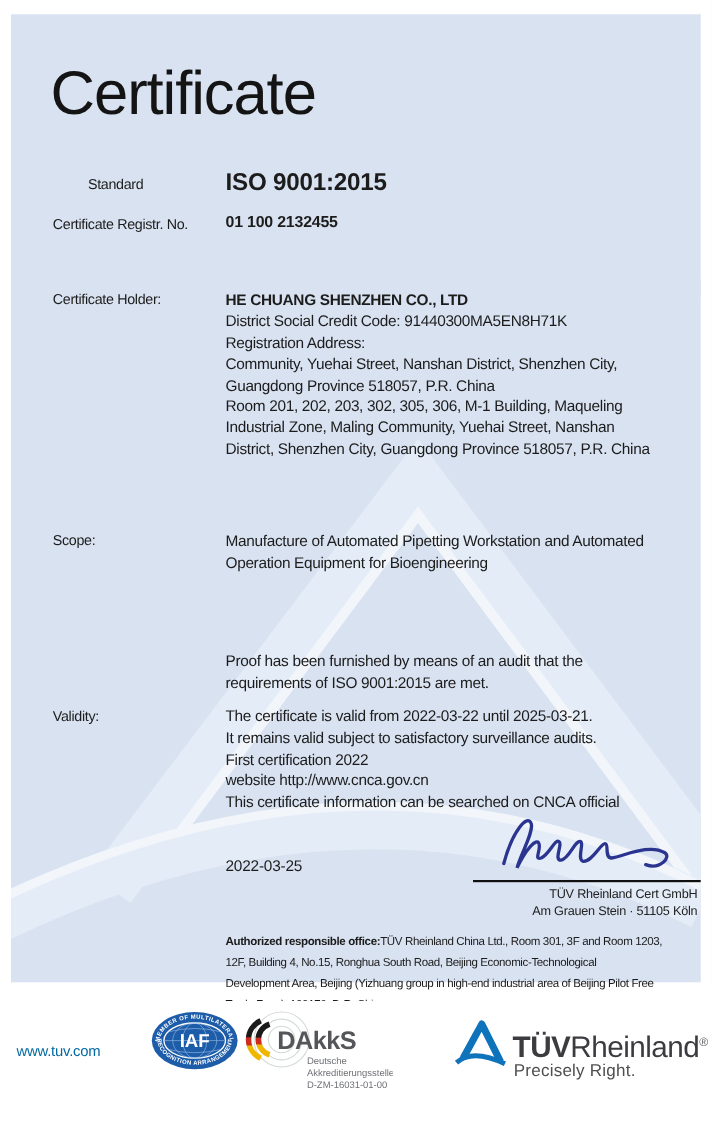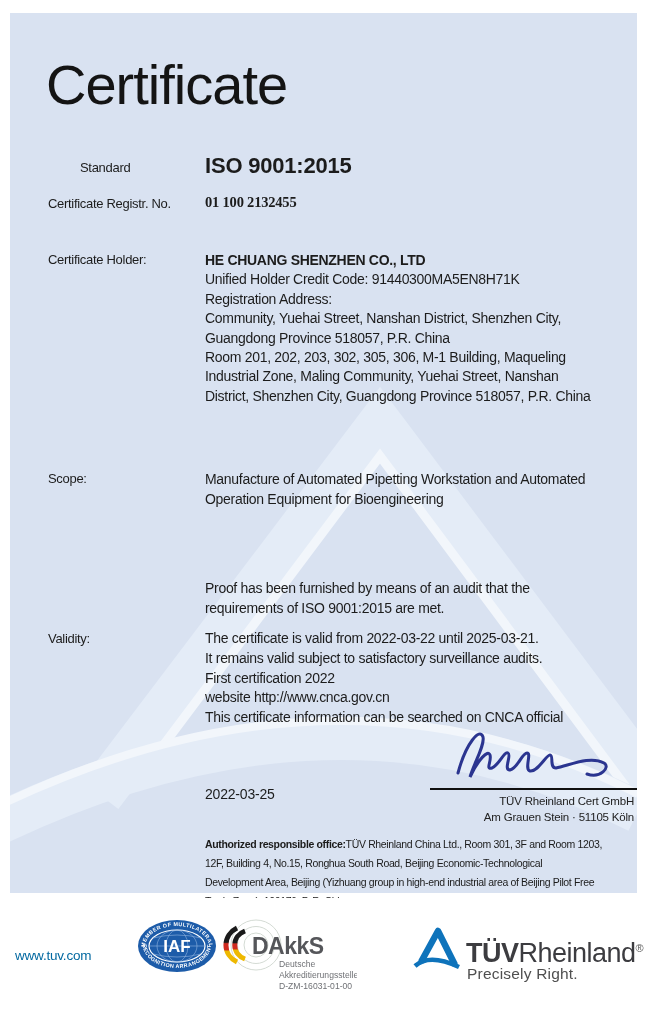--- a/index.html
+++ b/index.html
@@ -2,36 +2,36 @@
 <html><head>
 <meta charset="utf-8">
 <style>
   html,body{margin:0;padding:0;background:#ffffff;}
   .page{
     position:relative;width:647px;height:1024px;background:#ffffff;overflow:hidden;
     font-family:"Liberation Sans","DejaVu Sans",sans-serif;color:#1c1c1c;
   }
   .panel{position:absolute;left:10px;width:627px;background:#d9e2f1;}
   .panel-top{top:13px;height:257px;}
-  .panel-main{top:242px;height:656px;overflow:hidden;}
+  .panel-main{top:254px;height:656px;overflow:hidden;}
   .abs{position:absolute;}
   .page-title{
     left:36px;top:42px;font-size:56px;font-weight:400;letter-spacing:-1px;color:#141414;
     line-height:60px;
   }
   .lbl{left:38px;font-size:13px;letter-spacing:-0.3px;color:#1c1c1c;white-space:nowrap;}
   .val-col{left:195px;white-space:nowrap;}
   .std-val{left:195px;top:140px;font-size:22px;font-weight:700;letter-spacing:-0.2px;white-space:nowrap;}
-  .reg-val{left:195px;top:181px;font-size:14.5px;font-weight:700;letter-spacing:-0.2px;white-space:nowrap;font-family:Liberation Serif, serif;}
+  .reg-val{left:195px;top:181px;font-size:14.5px;font-weight:700;letter-spacing:-0.2px;white-space:nowrap;}
   .body-block{font-size:14px;line-height:19.4px;letter-spacing:-0.3px;}
   .body-block div{white-space:nowrap;}
   .bold{font-weight:700;}
   .watermark{position:absolute;left:0;top:0;pointer-events:none;}
   .content{position:relative;z-index:1;}
-  .date{left:195px;top:525px;font-size:14px;letter-spacing:-0.2px;margin-top:19px;}
+  .date{left:195px;top:525px;font-size:14px;letter-spacing:-0.2px;}
   .sig-svg{left:440px;top:483px;}
   .sig-line{left:420px;top:546px;width:214px;border-top:2px solid #101010;height:0;}
   .org-block{right:3px;top:552px;text-align:right;font-size:11.5px;line-height:15.5px;letter-spacing:-0.2px;color:#222;}
   .auth-block{left:195px;top:593px;font-size:10.5px;line-height:19px;letter-spacing:-0.35px;color:#1b1b1b;}
   .auth-block div{white-space:nowrap;}
   .footer{position:absolute;left:0;top:893px;width:647px;height:131px;background:#ffffff;}
   .website{left:15px;top:55px;font-size:13.5px;color:#0369a1;letter-spacing:-0.2px;}
   .iaf{left:137px;top:26px;}
   .dakks{left:222px;top:26px;}
   .tuvlogo-svg{left:412px;top:33px;}
@@ -62,21 +62,21 @@
       <path d="M122 545 L370 214 L616 545" fill="none" stroke="#f2f6fb" stroke-width="9"></path>
       <path d="M-12 582 Q330 418 628 570" fill="none" stroke="#e4ecf7" stroke-width="42"></path>
       <path d="M-12 564 Q330 400 628 552" fill="none" stroke="#f2f6fb" stroke-width="8"></path>
     </svg>
 
     <div class="content">
 
       <div class="abs lbl" style="top:10px;">Certificate Holder:</div>
       <div class="abs val-col body-block" style="top:9px;">
         <div class="bold">HE CHUANG SHENZHEN CO., LTD</div>
-        <div>Unified Holder Credit Code: 91440300MA5EN8H71K</div>
+        <div>District Social Credit Code: 91440300MA5EN8H71K</div>
         <div>Registration Address:</div>
         <div>Community, Yuehai Street, Nanshan District, Shenzhen City,</div>
         <div>Guangdong Province 518057, P.R. China</div>
         <div>Room 201, 202, 203, 302, 305, 306, M-1 Building, Maqueling</div>
         <div>Industrial Zone, Maling Community, Yuehai Street, Nanshan</div>
         <div>District, Shenzhen City,  Guangdong Province 518057, P.R. China</div>
       </div>
 
       <div class="abs lbl" style="top:229px;">Scope:</div>
       <div class="abs val-col body-block" style="top:227px;line-height:20px;">

